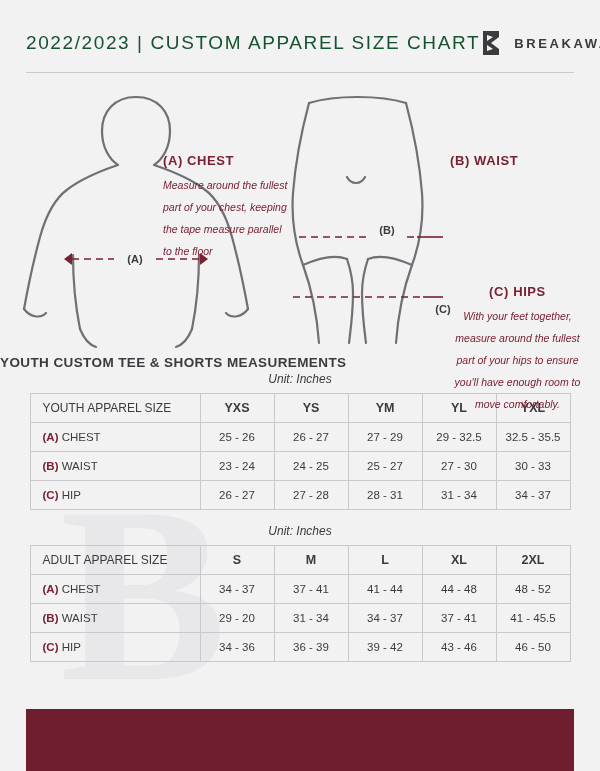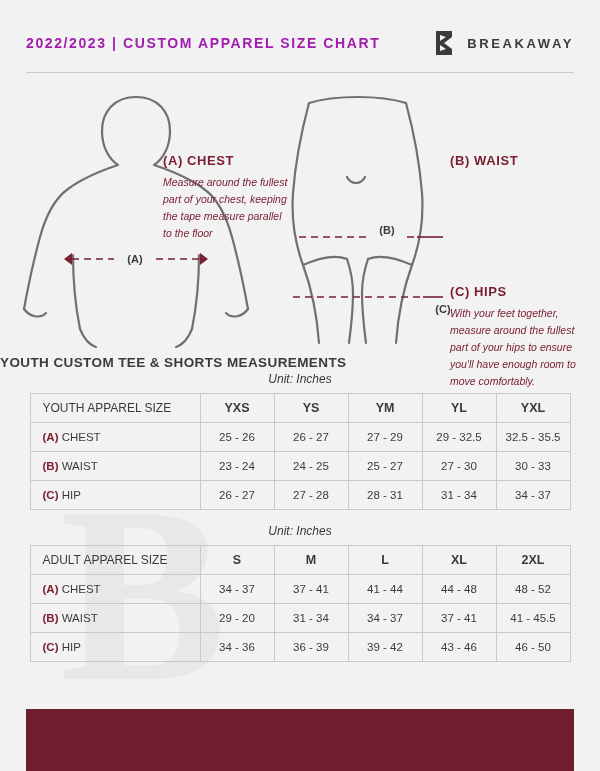--- a/index.html
+++ b/index.html
@@ -38,24 +38,24 @@
   .content { position: relative; z-index: 1; }
 
   
   .header {
     display: flex;
     align-items: center;
     justify-content: space-between;
     padding: 28px 26px 14px 26px;
   }
   .header-title {
-    font-size: 14px;
-    font-weight: bold;
+    font-size: 19px;
+    font-weight: normal;
     letter-spacing: 1.6px;
-    color: #a21caf;
+    color: #14532d;
     white-space: nowrap;
   }
   .brand {
     display: flex;
     align-items: center;
     gap: 12px;
   }
   .brand-mark {
     width: 22px;
     height: 30px;
@@ -88,27 +88,27 @@
   }
   .callout h3 {
     margin: 0 0 6px 0;
     font-size: 13px;
     font-weight: bold;
     letter-spacing: 0.6px;
   }
   .callout p {
     margin: 0;
     font-size: 10.5px;
-    line-height: 17px;
+    line-height: 22px;
     font-style: italic;
     color: #7a2031;
   }
   .callout-chest { left: 163px; top: 74px; width: 125px; }
   .callout-waist { left: 450px; top: 74px; width: 130px; }
-  .callout-hips  { left: 450px; top: 205px; width: 135px; }
+  .callout-hips  { left: 450px; top: 205px; width: 135px; text-align: center; }
 
   
   .table-block { margin-top: 6px; }
   .table-title {
     font-size: 13.5px;
     font-weight: bold;
     letter-spacing: 0.4px;
     color: #3b3b3f;
     margin-bottom: 2px;
   }

